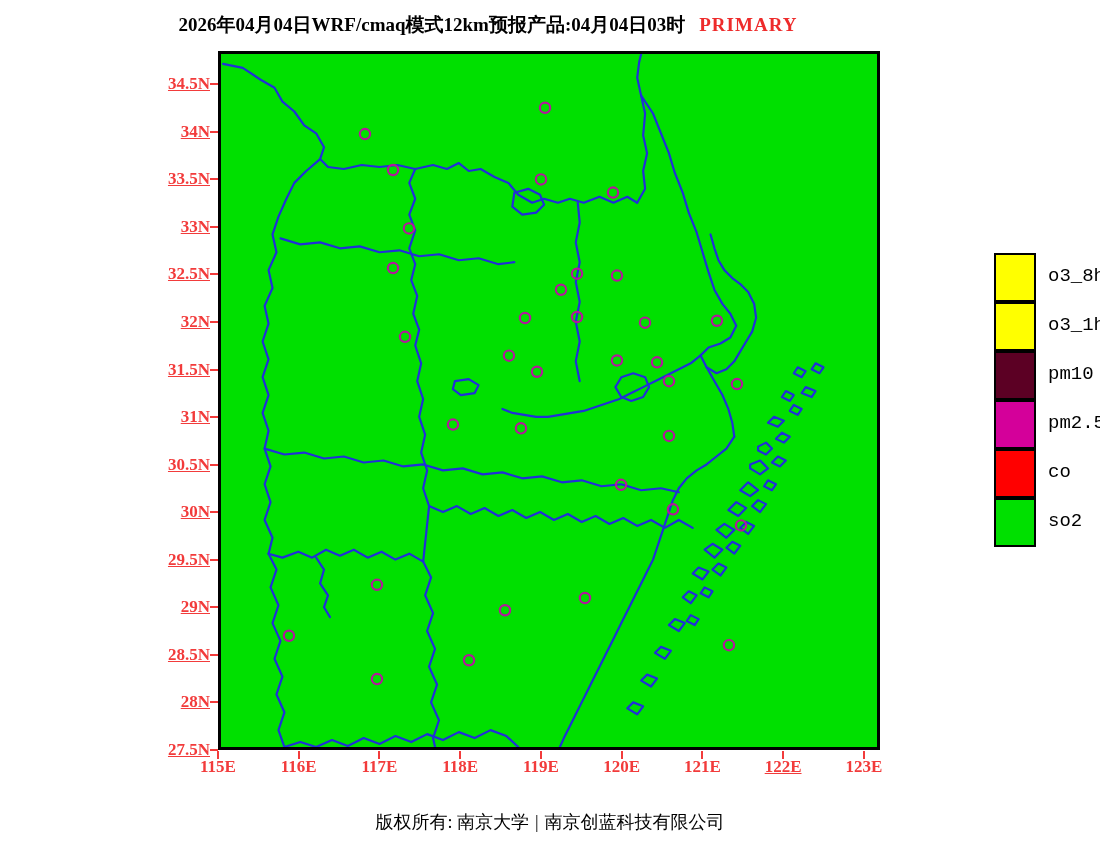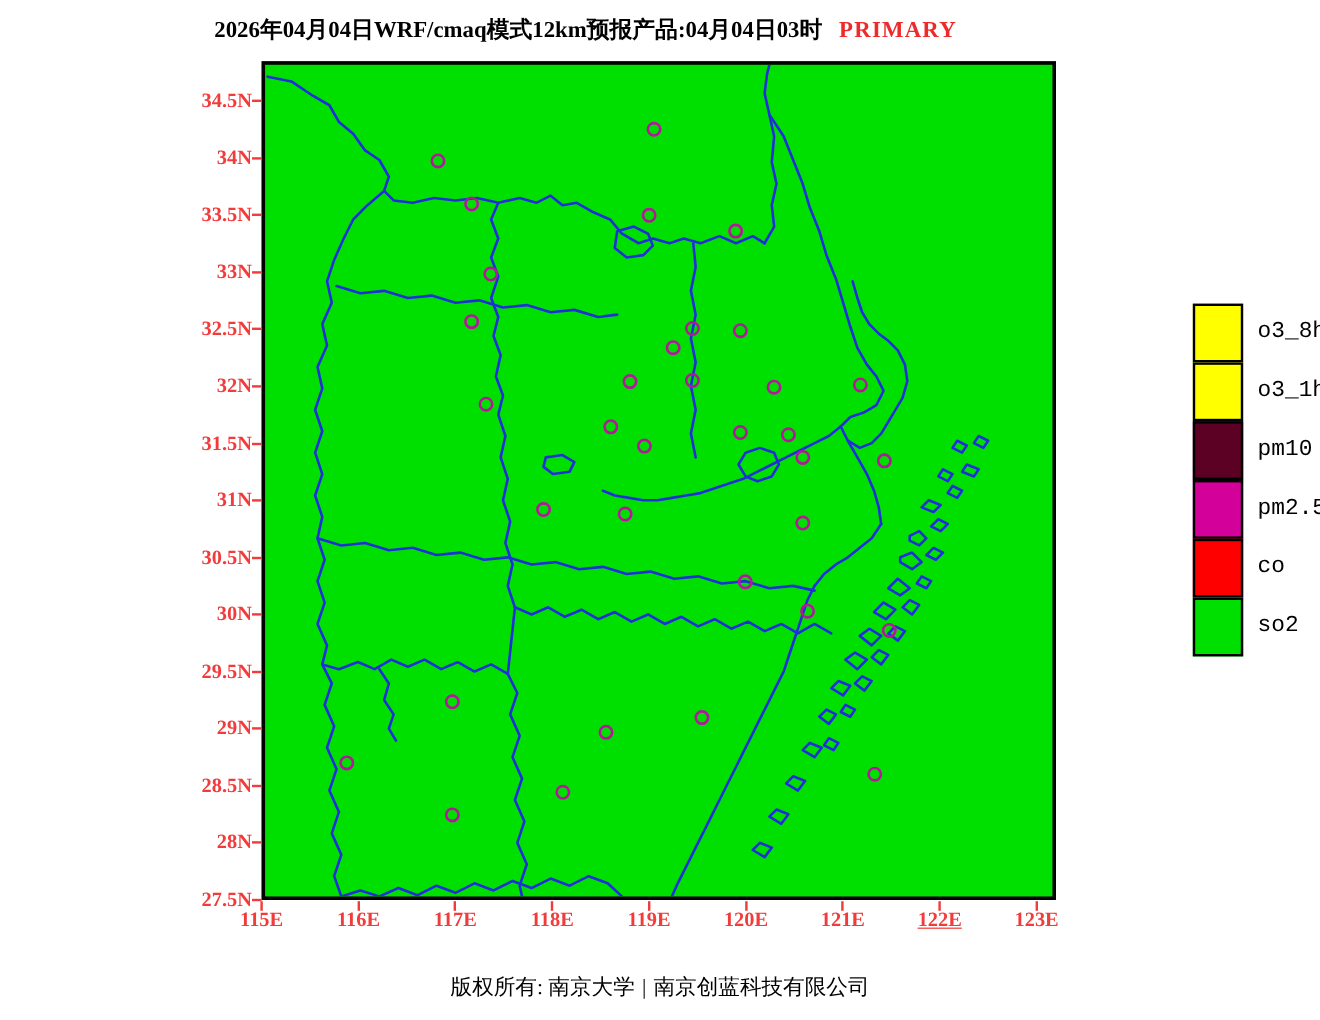--- a/index.html
+++ b/index.html
@@ -63,20 +63,21 @@
     color: #f23b3b;
     font-family: "Liberation Serif", "DejaVu Serif", serif;
     font-size: 17px;
     font-weight: 700;
     white-space: nowrap;
   }
   .ylabel {
     text-align: center;
     right: 890px;          
     transform: translateY(-50%);
+    text-decoration: underline;
   }
   .xlabel {
     transform: translateX(-50%);
     top: 757px;
   }
   .tick {
     position: absolute;
     background: #f23b3b;
   }
   .ytick {

